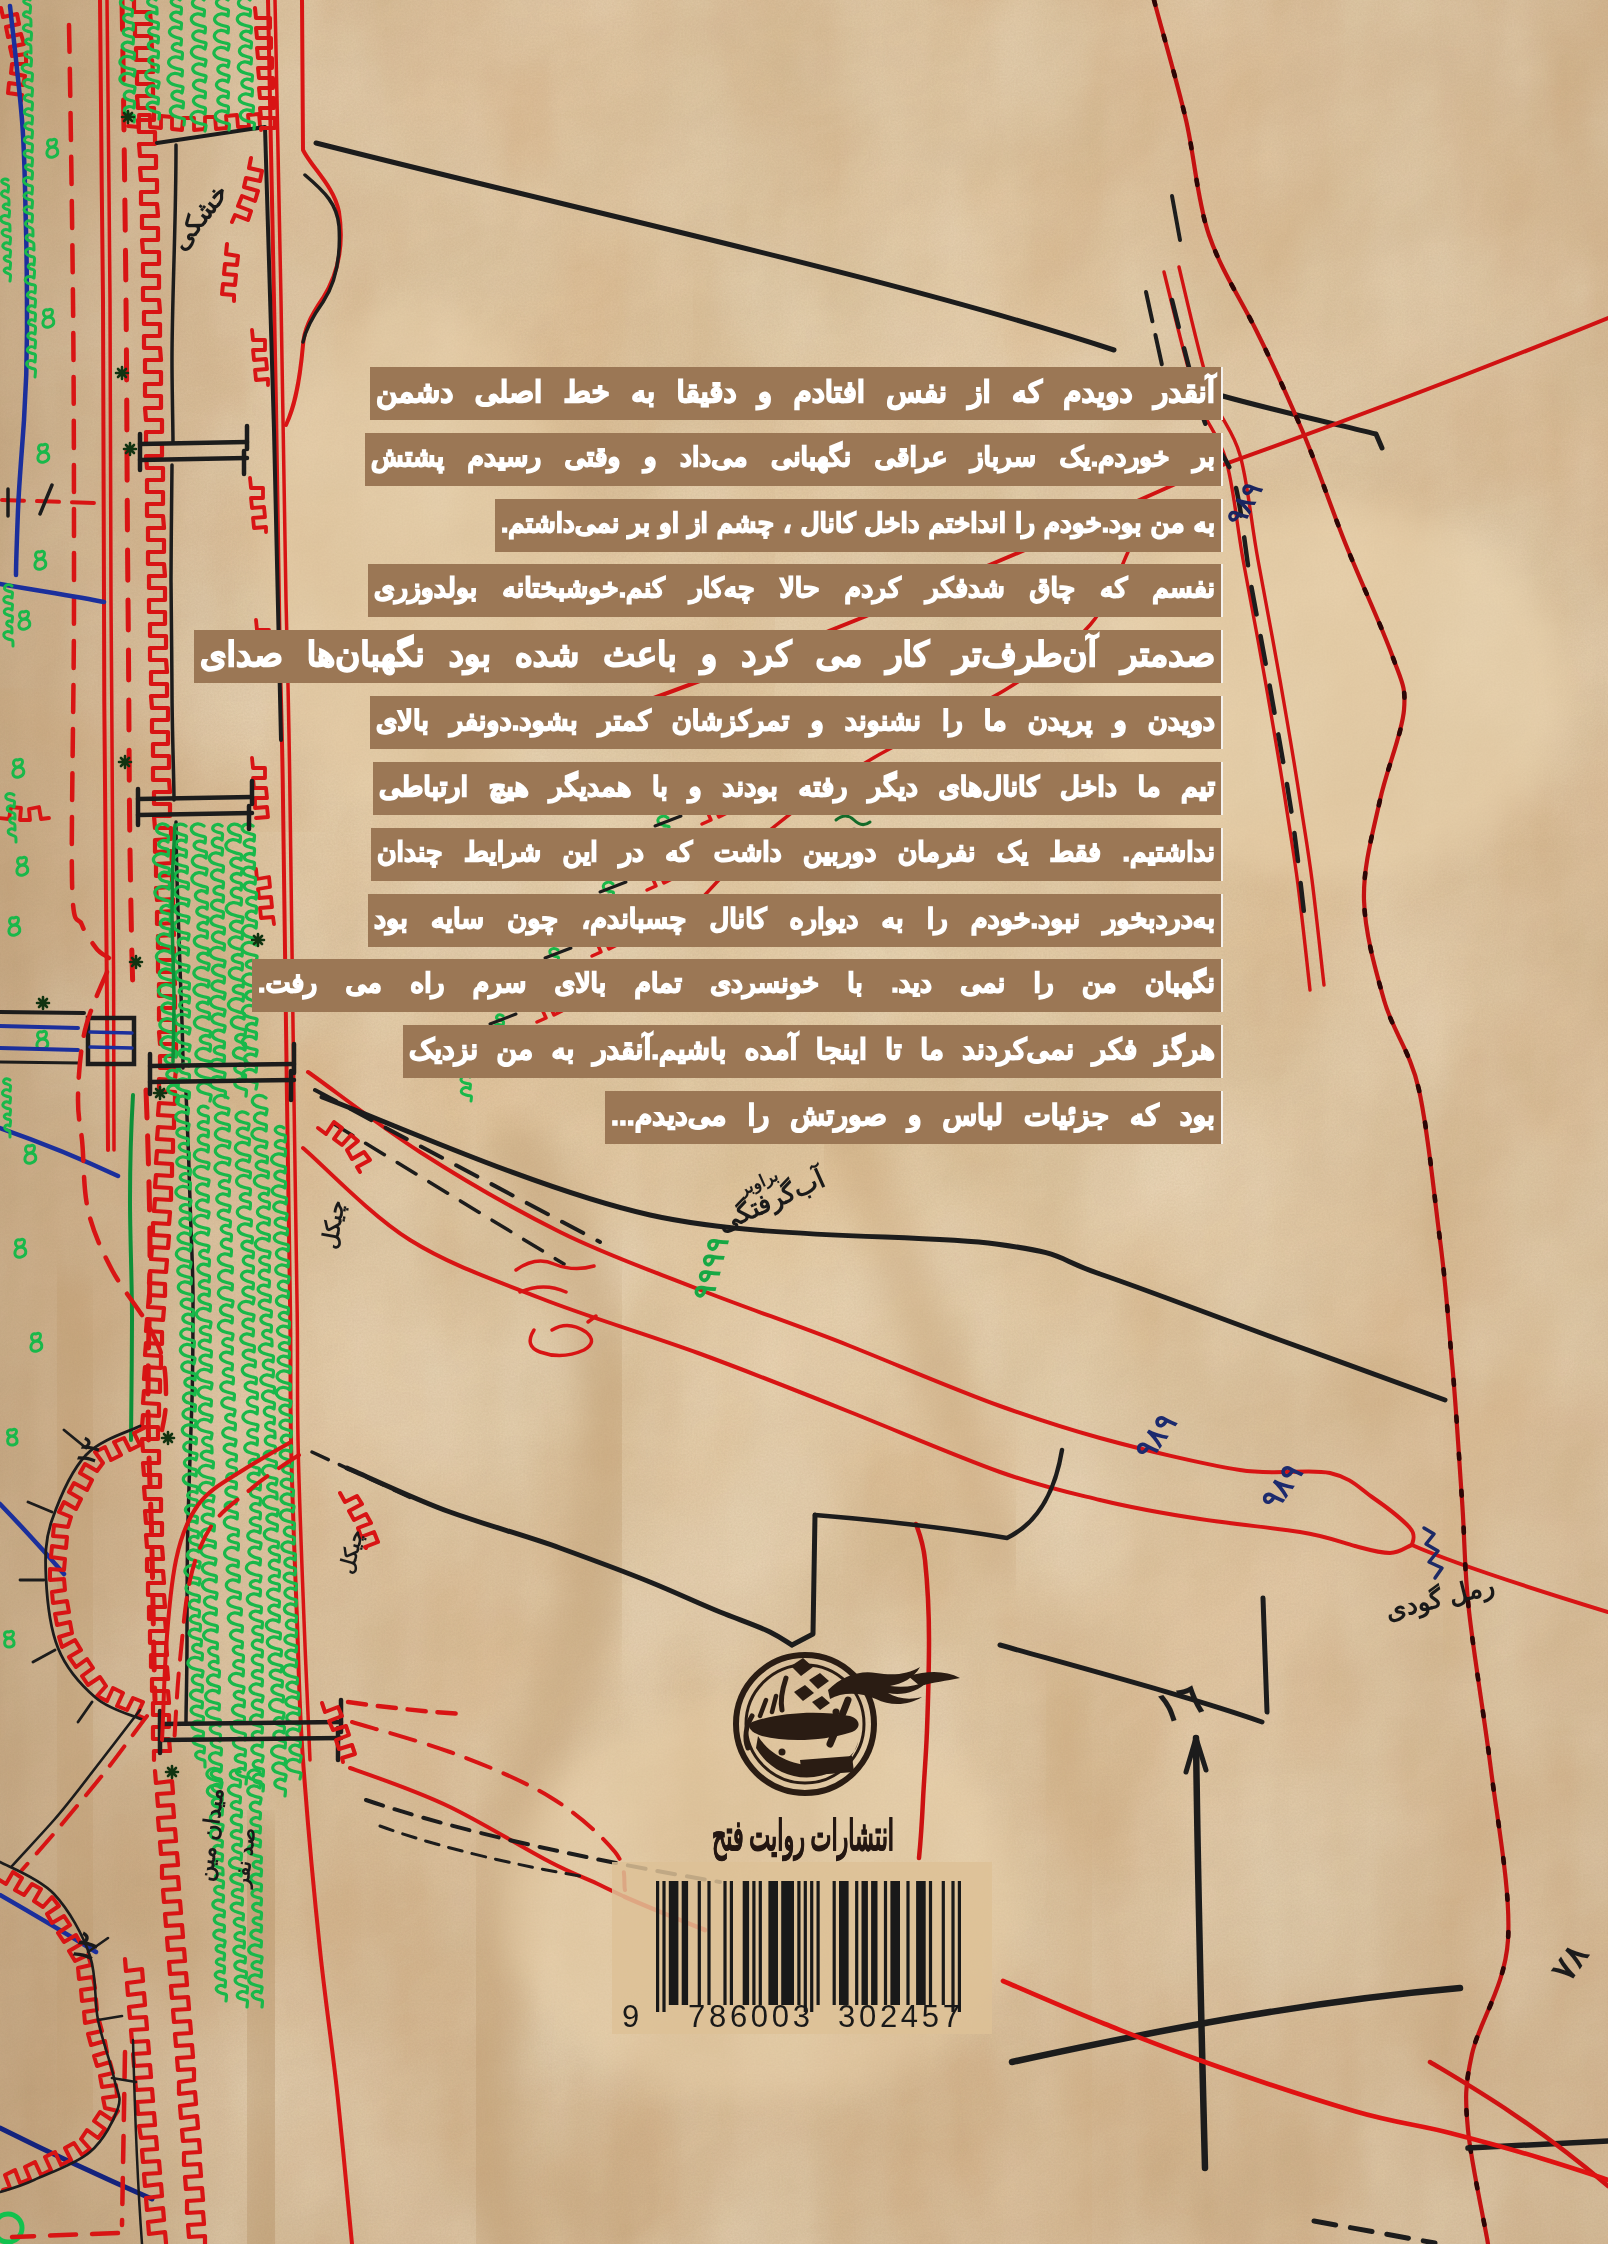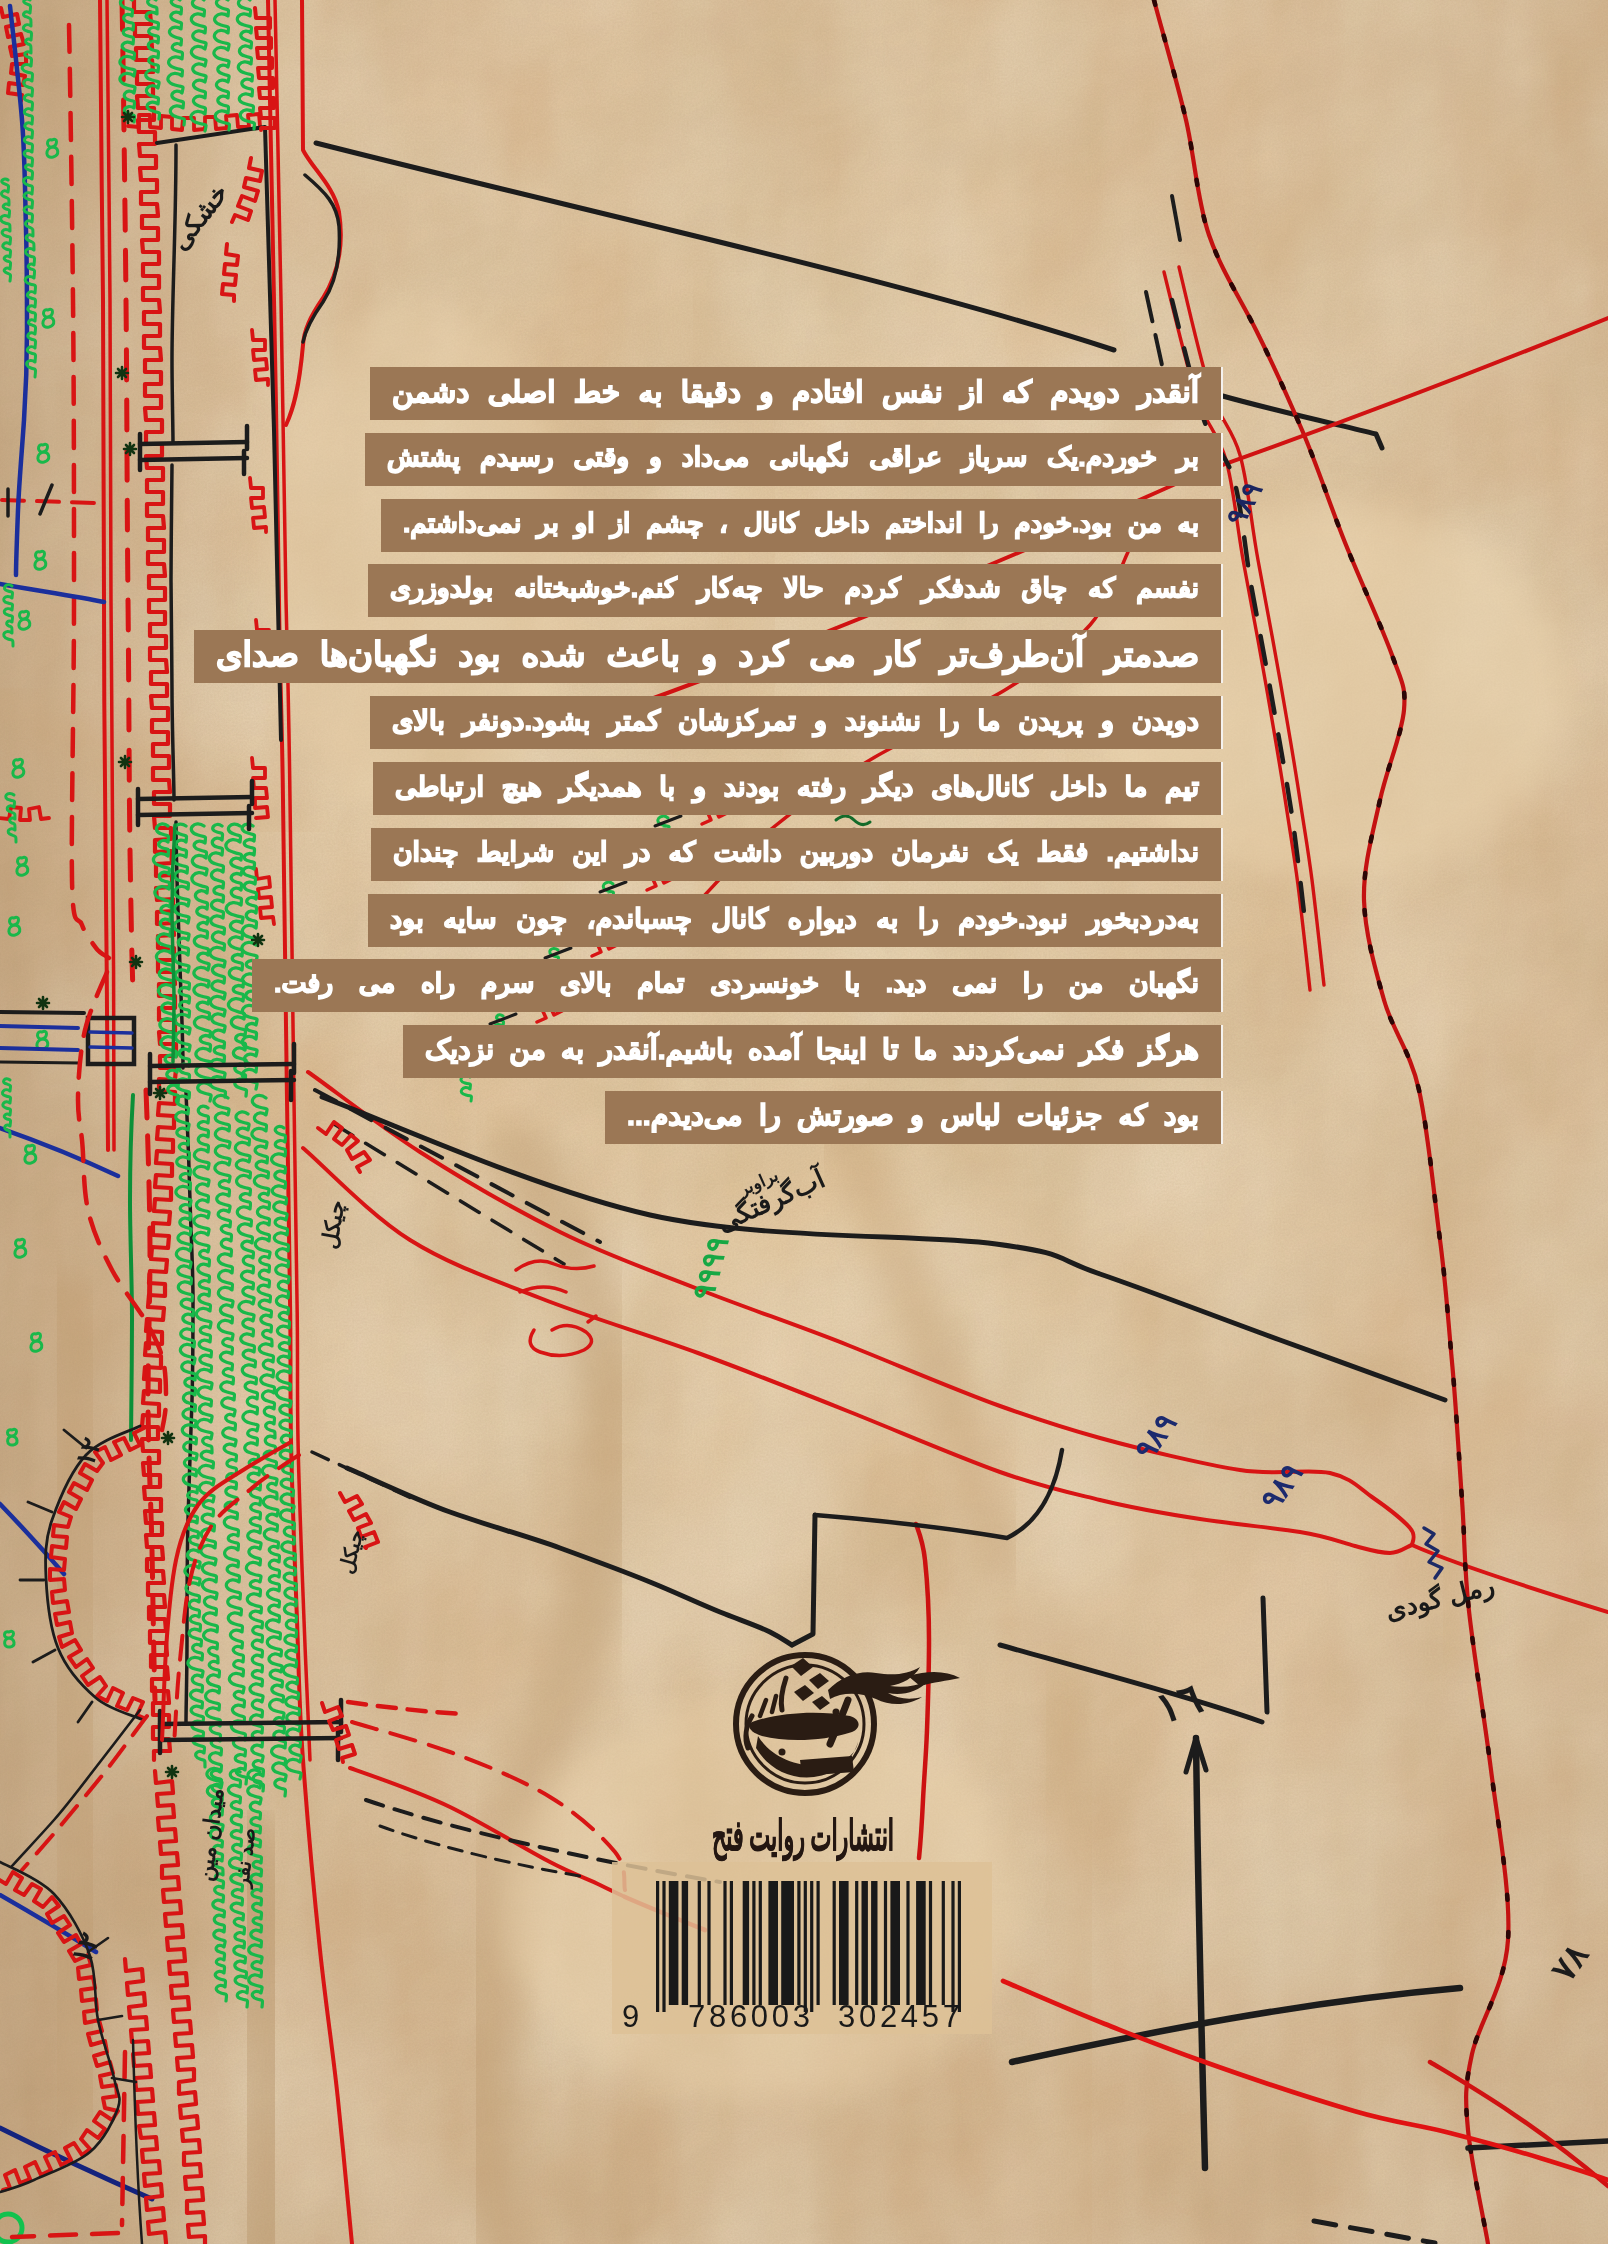--- a/index.html
+++ b/index.html
@@ -1,19 +1,19 @@
 <!DOCTYPE html>
 <html lang="fa"><head><meta charset="utf-8">
 <style>
 html,body{margin:0;padding:0;background:#caa97e;}
 #page{position:relative;width:1608px;height:2244px;overflow:hidden;font-family:"Liberation Sans",sans-serif;}
 #page svg{position:absolute;left:0;top:0;}
 .strip{position:absolute;right:385px;height:53px;line-height:49px;background:#9b7755;
  color:#fff;font-weight:bold;direction:rtl;white-space:nowrap;overflow:hidden;
- text-align:justify;text-align-last:justify;padding:0 22px;box-sizing:border-box;
+ text-align:justify;text-align-last:justify;padding:0 6px;box-sizing:border-box;
  -webkit-text-stroke:1.4px #fff;
  border-right:2px solid rgba(255,255,255,.9);}
 </style></head><body>
 
 <div id="page">
 <svg width="1608" height="2244" viewBox="0 0 1608 2244" xmlns="http://www.w3.org/2000/svg">
 <defs>
 <filter id="grain" x="0" y="0" width="100%" height="100%">
   <feTurbulence type="fractalNoise" baseFrequency="0.55" numOctaves="2" seed="11" result="n"></feTurbulence>
   <feColorMatrix in="n" type="matrix" values="0 0 0 0 0.36  0 0 0 0 0.24  0 0 0 0 0.12  0.9 0 0 0 0" result="c"></feColorMatrix>
@@ -631,21 +631,21 @@
 
 <g>
         <text x="622" y="2027" font-size="31" fill="#191919" font-family="Liberation Sans">9</text>
         <text x="688" y="2027" font-size="31" fill="#191919" font-family="Liberation Sans" textLength="122">786003</text>
         <text x="838" y="2027" font-size="31" fill="#191919" font-family="Liberation Sans" textLength="122">302457</text>
       </g>
     </svg>
 
 <div class="strip" style="top:367px;width:853px;font-size:29.5px">آنقدر دویدم که از نفس افتادم و دقیقا به خط اصلی دشمن</div>
 <div class="strip" style="top:433px;width:858px;font-size:26.6px">بر خوردم.یک سرباز عراقی نگهبانی می‌داد و وقتی رسیدم پشتش</div>
-<div class="strip" style="top:499px;width:842px;font-size:26.3px">به من بود.خودم را انداختم داخل کانال ، چشم از او بر نمی‌داشتم.</div>
+<div class="strip" style="top:499px;width:728px;font-size:26.3px">به من بود.خودم را انداختم داخل کانال ، چشم از او بر نمی‌داشتم.</div>
 <div class="strip" style="top:564px;width:855px;font-size:26.8px">نفسم که چاق شدفکر کردم حالا چه‌کار کنم.خوشبختانه بولدوزری</div>
 <div class="strip" style="top:630px;width:1029px;font-size:34px">صدمتر آن‌طرف‌تر کار می کرد و باعث شده بود نگهبان‌ها صدای</div>
 <div class="strip" style="top:696px;width:853px;font-size:27.3px">دویدن و پریدن ما را نشنوند و تمرکزشان کمتر بشود.دونفر بالای</div>
 <div class="strip" style="top:762px;width:850px;font-size:27.2px">تیم ما داخل کانال‌های دیگر رفته بودند و با همدیگر هیچ ارتباطی</div>
 <div class="strip" style="top:828px;width:852px;font-size:26.7px">نداشتیم. فقط یک نفرمان دوربین داشت که در این شرایط چندان</div>
 <div class="strip" style="top:894px;width:855px;font-size:27.2px">به‌دردبخور نبود.خودم را به دیواره کانال چسباندم، چون سایه بود</div>
 <div class="strip" style="top:959px;width:971px;font-size:26.6px">نگهبان من را نمی دید. با خونسردی تمام بالای سرم راه می رفت.</div>
 <div class="strip" style="top:1025px;width:820px;font-size:28.2px">هرگز فکر نمی‌کردند ما تا اینجا آمده باشیم.آنقدر به من نزدیک</div>
 <div class="strip" style="top:1091px;width:618px;font-size:28.4px">بود که جزئیات لباس و صورتش را می‌دیدم...</div>
 </div>

